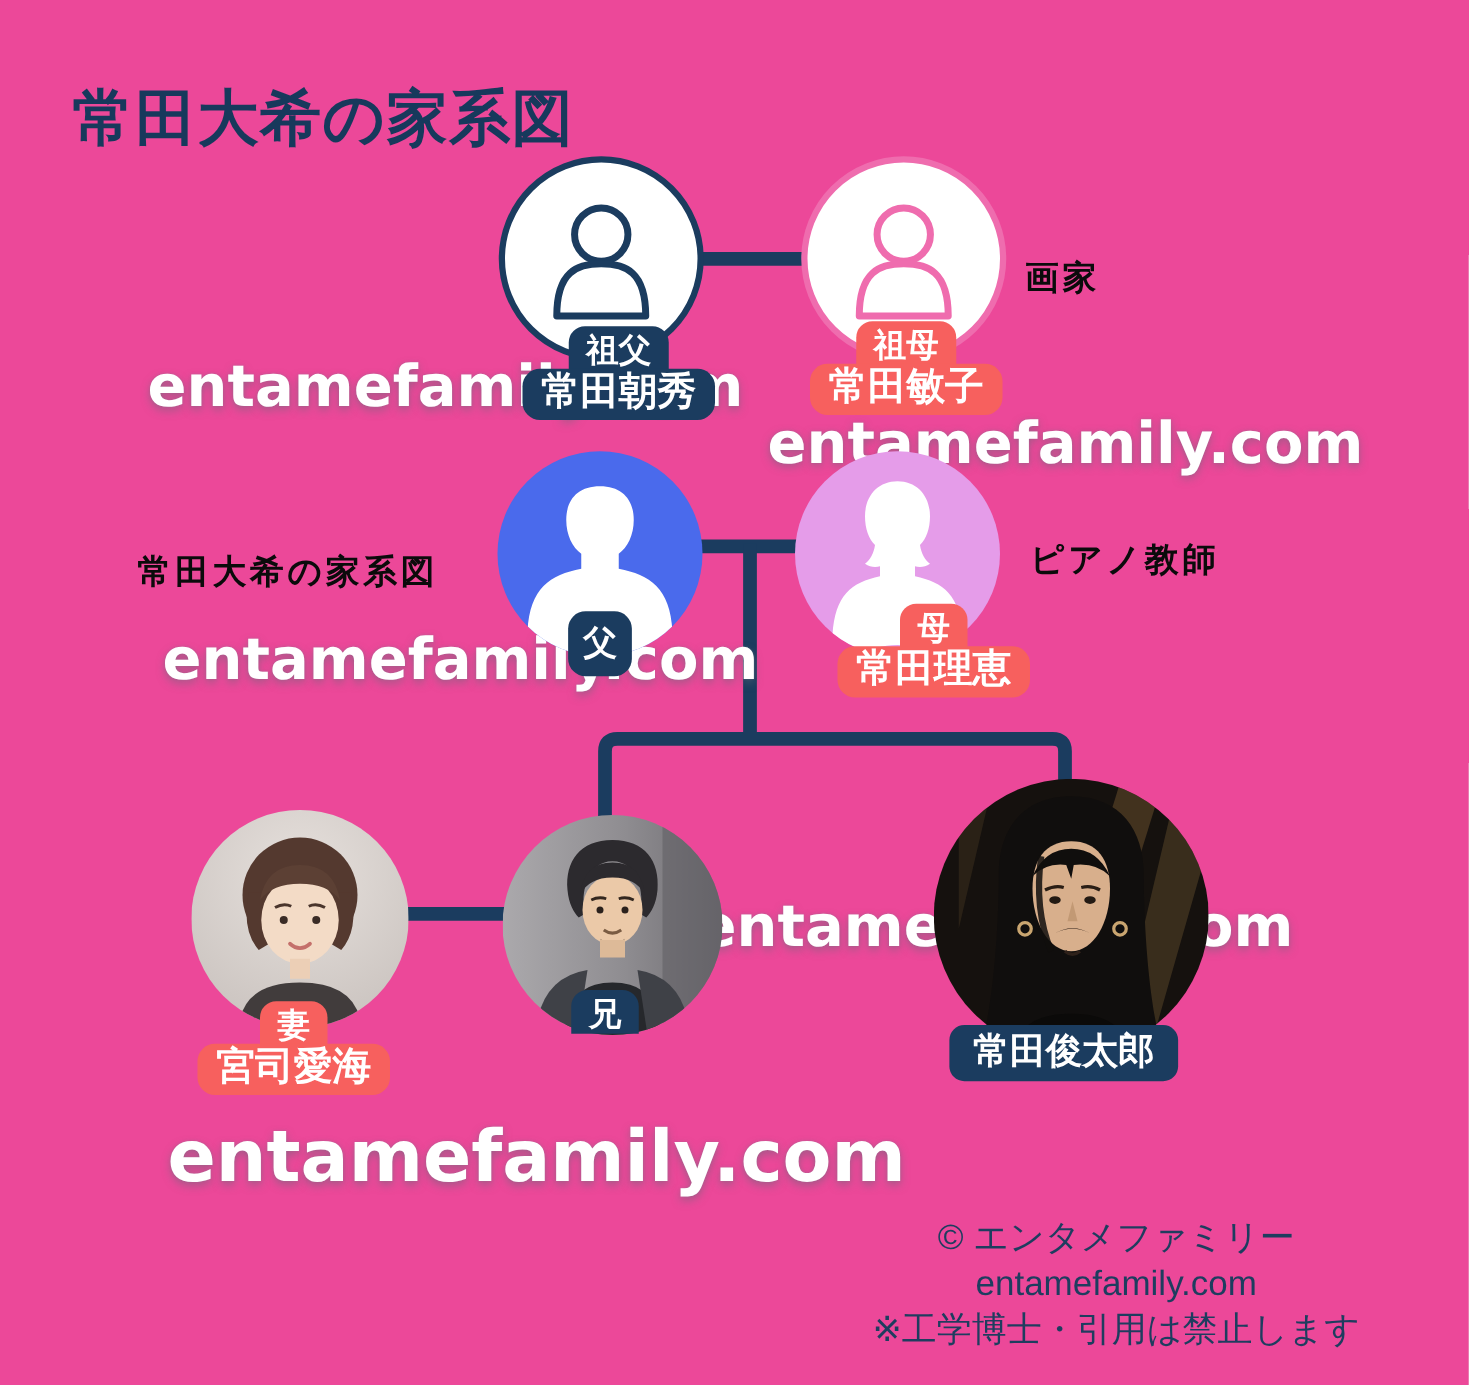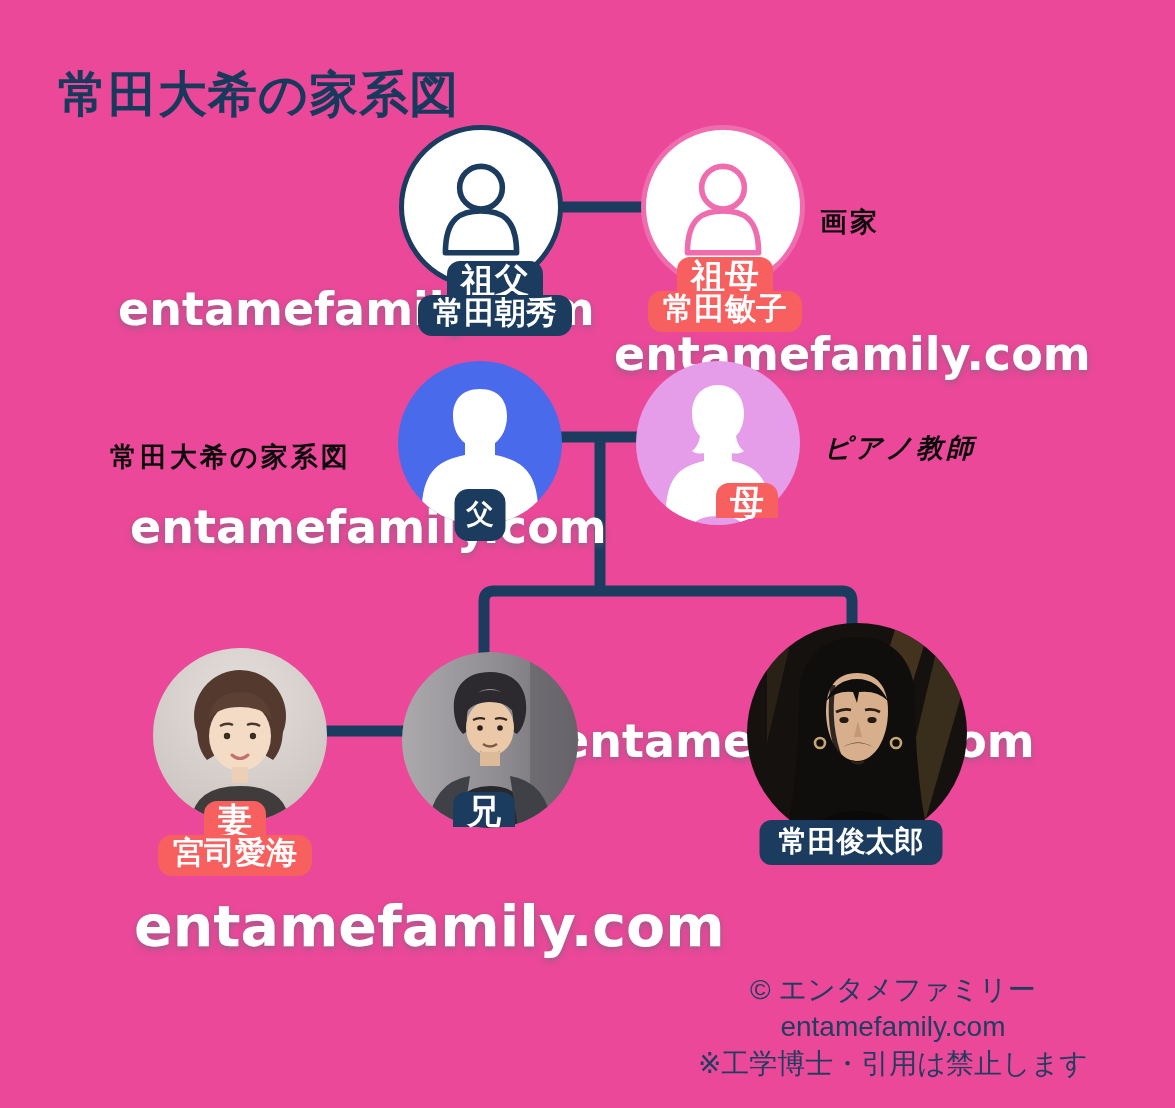--- a/index.html
+++ b/index.html
@@ -11,21 +11,21 @@
   .canvas{position:relative;width:1175px;height:1108px;background:#ec4899;overflow:hidden;margin:0 auto;}
 
   .title{position:absolute;left:58px;top:62px;font-size:49px;font-weight:900;
          color:var(--title-navy);letter-spacing:1px;z-index:6;}
 
   .note{position:absolute;color:var(--ink);font-weight:700;font-size:27px;
         letter-spacing:3px;line-height:34px;z-index:6;}
   #gf-note{left:78px;top:176px;}
   #gm-note{left:820px;top:205px;}
   #fa-note{left:110px;top:440px;}
-  #mo-note{left:824px;top:431px;font-style:italic;}
+  #mo-note{left:824px;top:431px;}
 
   
   .lines{position:absolute;left:0;top:0;z-index:2;}
 
   
   .circle-outline{position:absolute;width:164px;height:164px;border-radius:50%;
         background:#fff;z-index:10;display:flex;align-items:center;justify-content:center;}
   #gf-circle{left:399px;top:125px;border:5px solid var(--navy);}
   #gm-circle{left:641px;top:125px;border:5px solid var(--pink);}
 
@@ -37,21 +37,21 @@
 
   
   .photo{position:absolute;border-radius:50%;overflow:hidden;z-index:10;}
   #wife-photo{left:153px;top:648px;width:174px;height:174px;}
   #bro-photo{left:402px;top:652px;width:176px;height:176px;}
   #subj-photo{left:747px;top:623px;width:220px;height:220px;}
 
   
   .badge{position:absolute;display:flex;flex-direction:column;align-items:center;
          z-index:11;color:#fff;font-weight:700;text-align:center;white-space:nowrap;}
-  .badge .t1{font-size:34px;line-height:31px;padding:4px 14px 0;border-radius:13px 13px 0 0;}
+  .badge .t1{font-size:26px;line-height:31px;padding:4px 14px 0;border-radius:13px 13px 0 0;}
   .badge .t2{font-size:31px;line-height:33px;padding:1px 15px 7px;border-radius:14px;margin-top:-1px;}
   .badge .t-only{font-size:29px;line-height:34px;padding:4px 19px 7px;border-radius:12px;}
   .badge.navy .t1,.badge.navy .t2,.badge.navy .t-only{background:var(--navy);}
   .badge.red  .t1,.badge.red  .t2,.badge.red  .t-only{background:var(--red);}
   #gf-badge{left:495px;top:261px;transform:translateX(-50%);}
   #gm-badge{left:725px;top:257px;transform:translateX(-50%);text-align:right;}
   #fa-badge{left:480px;top:489px;transform:translateX(-50%);}
   #fa-badge .t-only{font-size:27px;padding:8px 12px 10px;border-radius:14px;}
   #mo-badge{left:747px;top:483px;transform:translateX(-50%);}
   #wife-badge{left:235px;top:801px;transform:translateX(-50%);}
@@ -128,20 +128,21 @@
   </div>
 
   <div class="circle-fill" id="mo-circle">
     <svg width="164" height="164" viewBox="0 0 164 164">
       <path fill="#fff" d="M82,24 c-16,0-26,12-26,28 c0,10 3,18 8,23 c-1,7-4,12-8,15 c4,3 9,3 12,2 v8 c-23,5-36,15-38,47 v17 h27 c3,-6 13,-9 25,-9 s22,3 25,9 h27 v-17 c-2,-32-15,-42-38,-47 v-8 c3,1 8,1 12,-2 c-4,-3-7,-8-8,-15 c5,-5 8,-13 8,-23 c0,-16-10,-28-26,-28 z"></path>
     </svg>
   </div>
   <div class="note" id="mo-note">ピアノ教師</div>
   <div class="badge red" id="mo-badge">
     <span class="t1">母</span>
+    <span class="t2">常田理恵</span>
   </div>
 
   <div class="photo" id="wife-photo">
     <svg width="174" height="174" viewBox="0 0 174 174">
       <defs>
         <radialGradient id="wbg" cx="50%" cy="30%" r="80%">
           <stop offset="0" stop-color="#E6E0DC"></stop>
             <stop offset="1" stop-color="#C8C1BD"></stop>
         </radialGradient>
       </defs>

